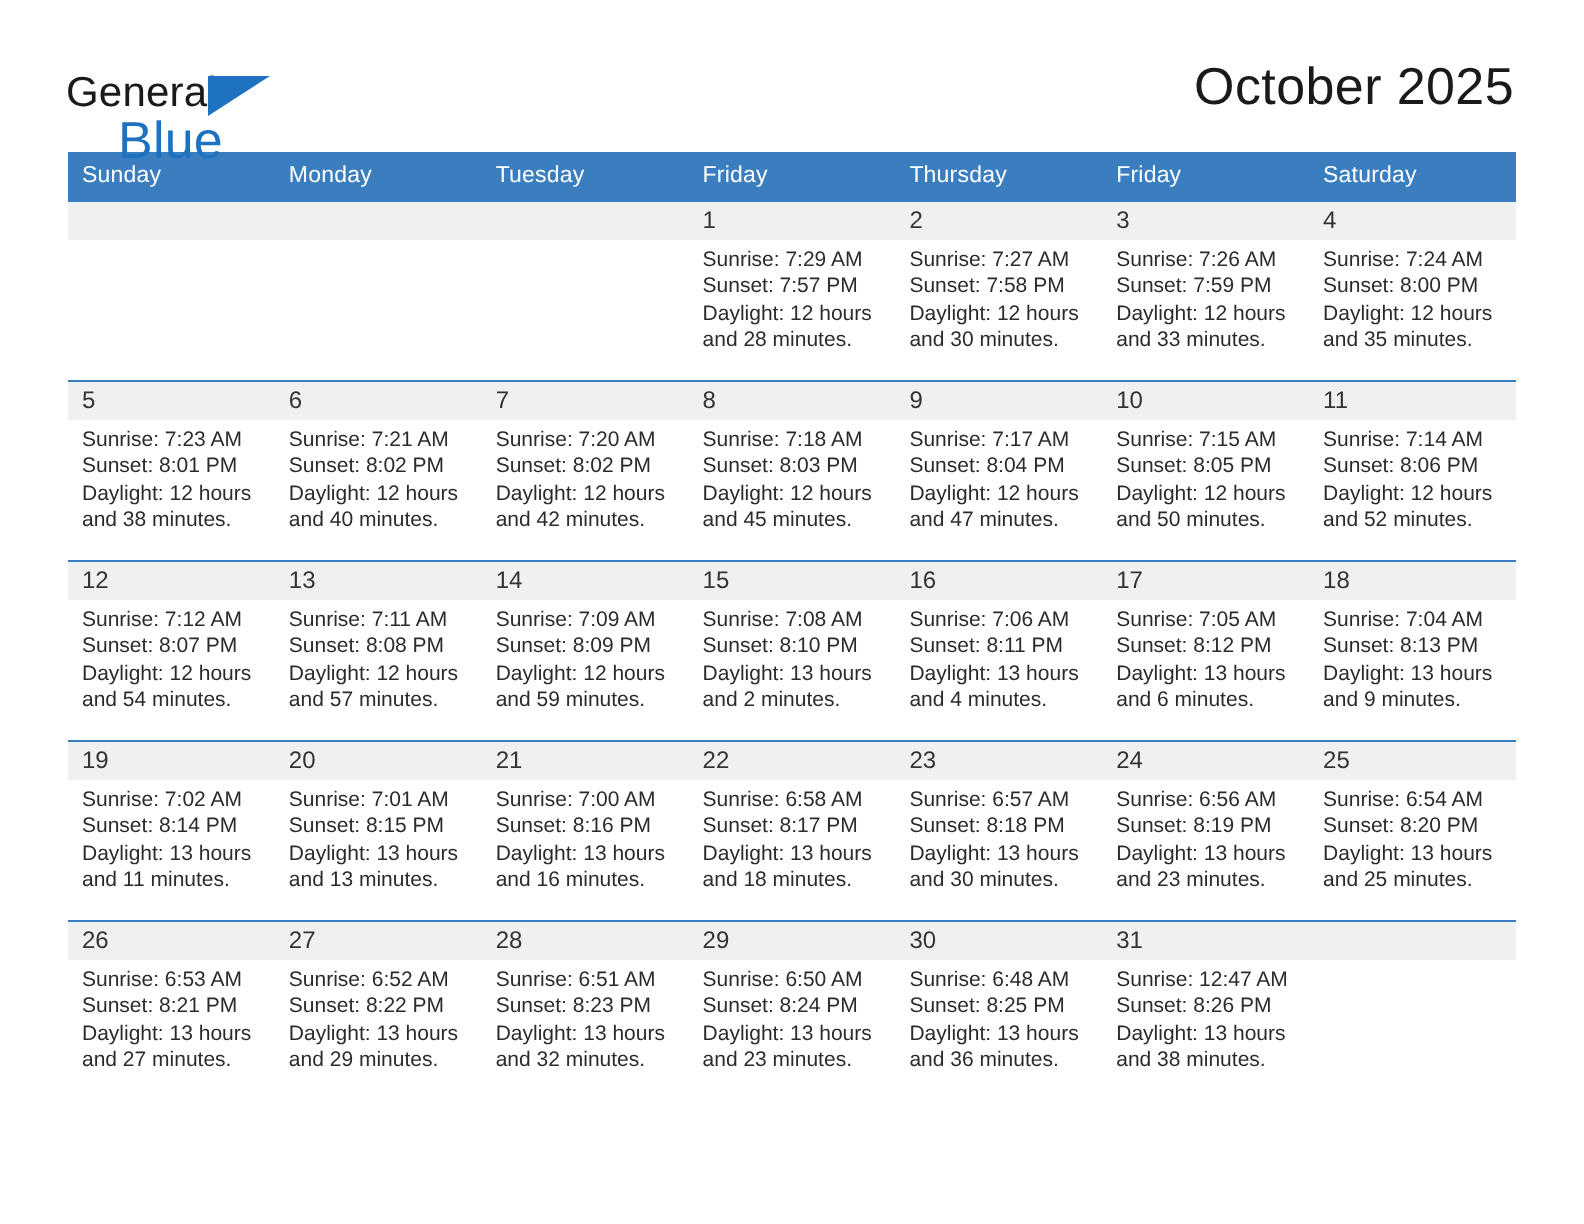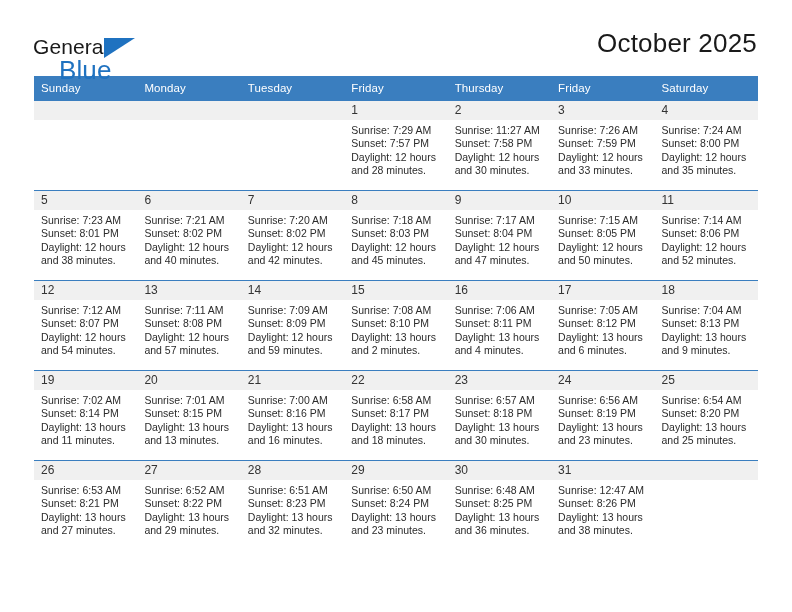--- a/index.html
+++ b/index.html
@@ -129,21 +129,21 @@
             <div class="details">
               <div>Sunrise: 7:29 AM</div>
               <div>Sunset: 7:57 PM</div>
               <div>Daylight: 12 hours</div>
               <div>and 28 minutes.</div>
             </div>
           </td>
           <td>
             <div class="daynum">2</div>
             <div class="details">
-              <div>Sunrise: 11:27 AM</div>
+              <div>Sunrise: 7:27 AM</div>
               <div>Sunset: 7:58 PM</div>
               <div>Daylight: 12 hours</div>
               <div>and 30 minutes.</div>
             </div>
           </td>
           <td>
             <div class="daynum">3</div>
             <div class="details">
               <div>Sunrise: 7:26 AM</div>
               <div>Sunset: 7:59 PM</div>

